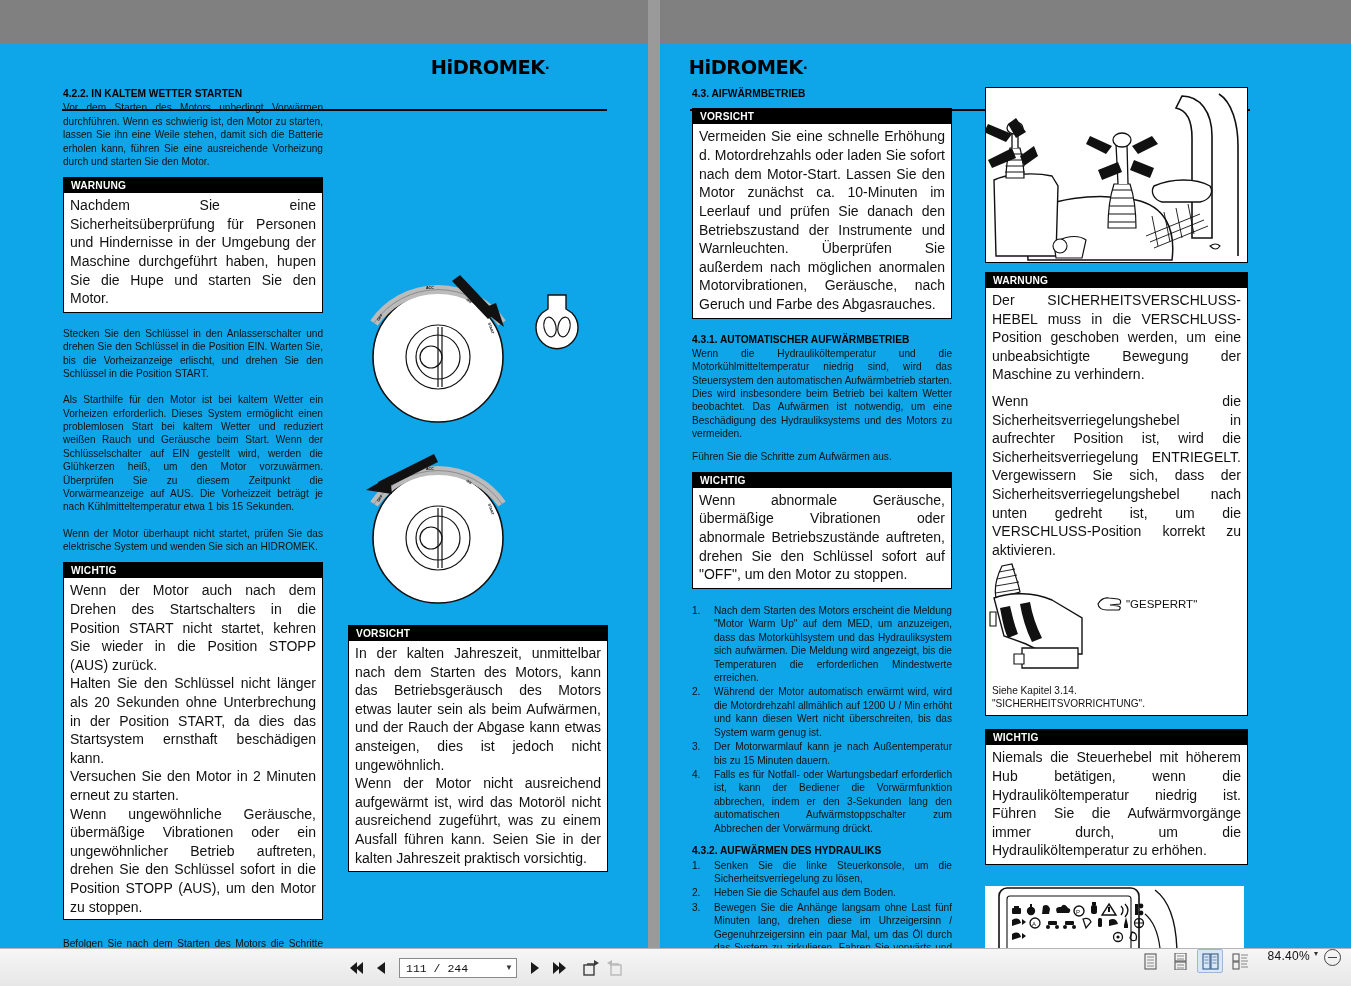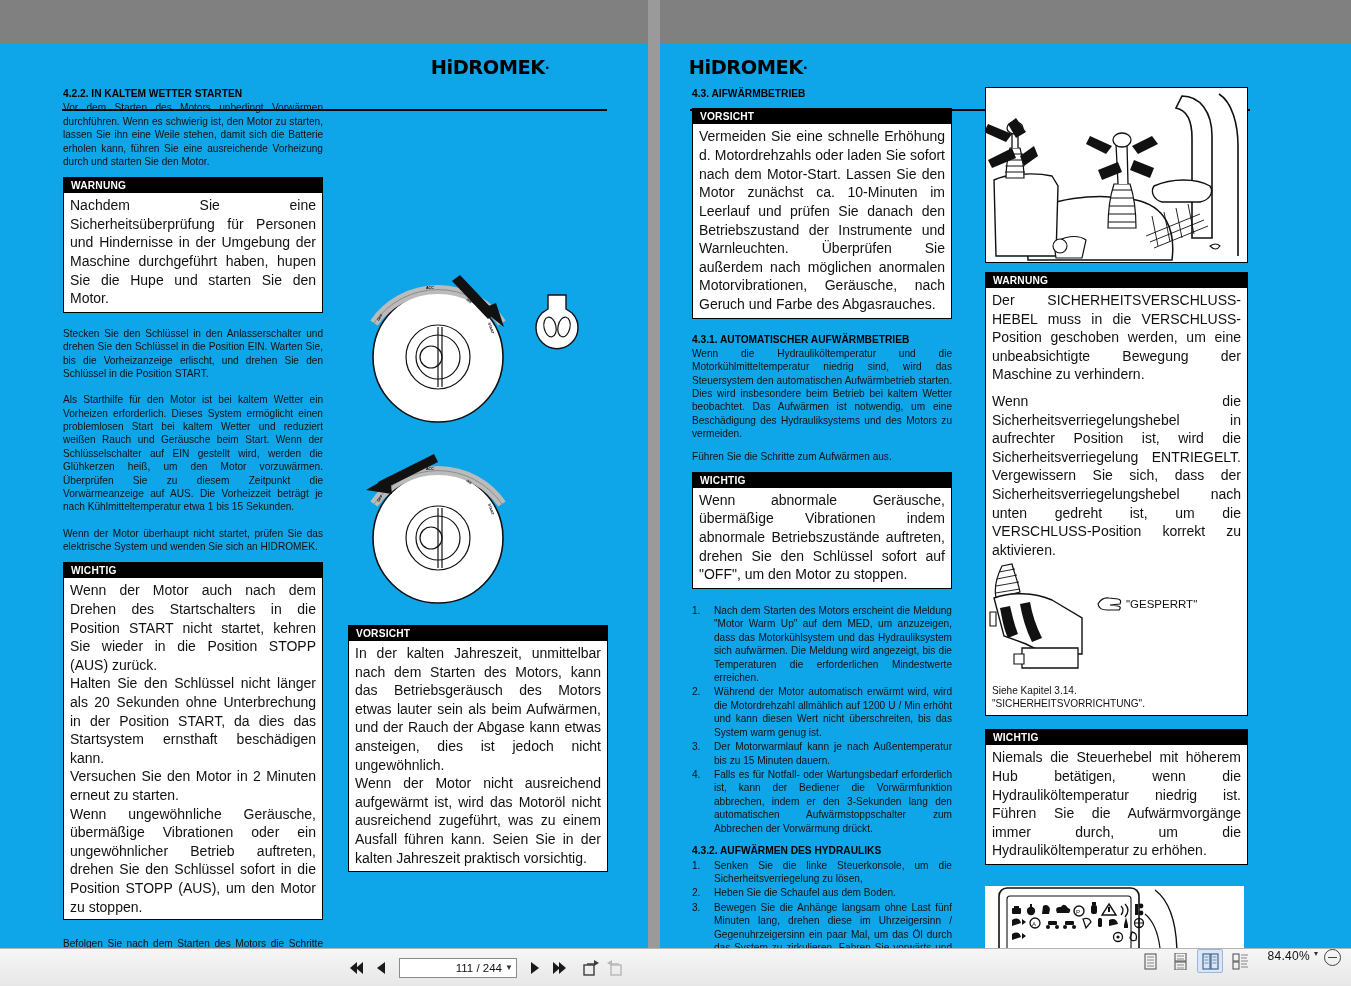--- a/index.html
+++ b/index.html
@@ -133,22 +133,22 @@
     width:24px;height:26px;display:flex;align-items:center;justify-content:center;
     cursor:default;
   }
   .tbtn svg{display:block;}
   .pagefield{
     width:118px;height:20px;border:1px solid #8a8a8a;background:#fff;
     display:flex;align-items:center;justify-content:space-between;
     margin:0 6px;box-sizing:border-box;
   }
   .pagefield .val{
-    flex:1;text-align:right;font-size:11.5px;color:#111;
-    font-family:Liberation Sans, sans-serif;padding-left:6px;
+    flex:1;text-align:left;font-size:11.5px;color:#111;
+    font-family:Liberation Mono, monospace;padding-left:6px;
   }
   .pagefield .caret{
     width:14px;text-align:center;font-size:8px;color:#333;line-height:1;
   }
   .viewbtn{
     width:26px;height:24px;margin:0 2px;display:flex;align-items:center;justify-content:center;
     box-sizing:border-box;border:1px solid transparent;border-radius:2px;
   }
   .viewbtn.active{background:#d8e6f7;border:1px solid #9cb8d8;}
   .zoomval{
@@ -294,21 +294,21 @@
         </div>
 
         <div style="height:5px"></div>
         <div class="sect">4.3.1. AUTOMATISCHER AUFWÄRMBETRIEB</div>
         <div class="para">Wenn die Hydrauliköltemperatur und die Motorkühlmitteltemperatur niedrig sind, wird das Steuersystem den automatischen Aufwärmbetrieb starten. Dies wird insbesondere beim Betrieb bei kaltem Wetter beobachtet. Das Aufwärmen ist notwendig, um eine Beschädigung des Hydrauliksystems und des Motors zu vermeiden.</div>
         <div class="para">Führen Sie die Schritte zum Aufwärmen aus.</div>
 
         <div class="box">
           <div class="box-title">WICHTIG</div>
           <div class="box-body">
-              <p>Wenn abnormale Geräusche, übermäßige Vibrationen indem abnormale Betriebszustände auftreten, drehen Sie den Schlüssel sofort auf "OFF", um den Motor zu stoppen.</p>
+              <p>Wenn abnormale Geräusche, übermäßige Vibrationen oder abnormale Betriebszustände auftreten, drehen Sie den Schlüssel sofort auf "OFF", um den Motor zu stoppen.</p>
             </div>
         </div>
 
         <div style="height:6px"></div>
         <ol class="num">
           <li>
               <span class="n">1.</span>
               <span class="t">Nach dem Starten des Motors erscheint die Meldung "Motor Warm Up" auf dem MED, um anzuzeigen, dass das Motorkühlsystem und das Hydrauliksystem sich aufwärmen. Die Meldung wird angezeigt, bis die Temperaturen die erforderlichen Mindestwerte erreichen.</span>
             </li>
           <li>

